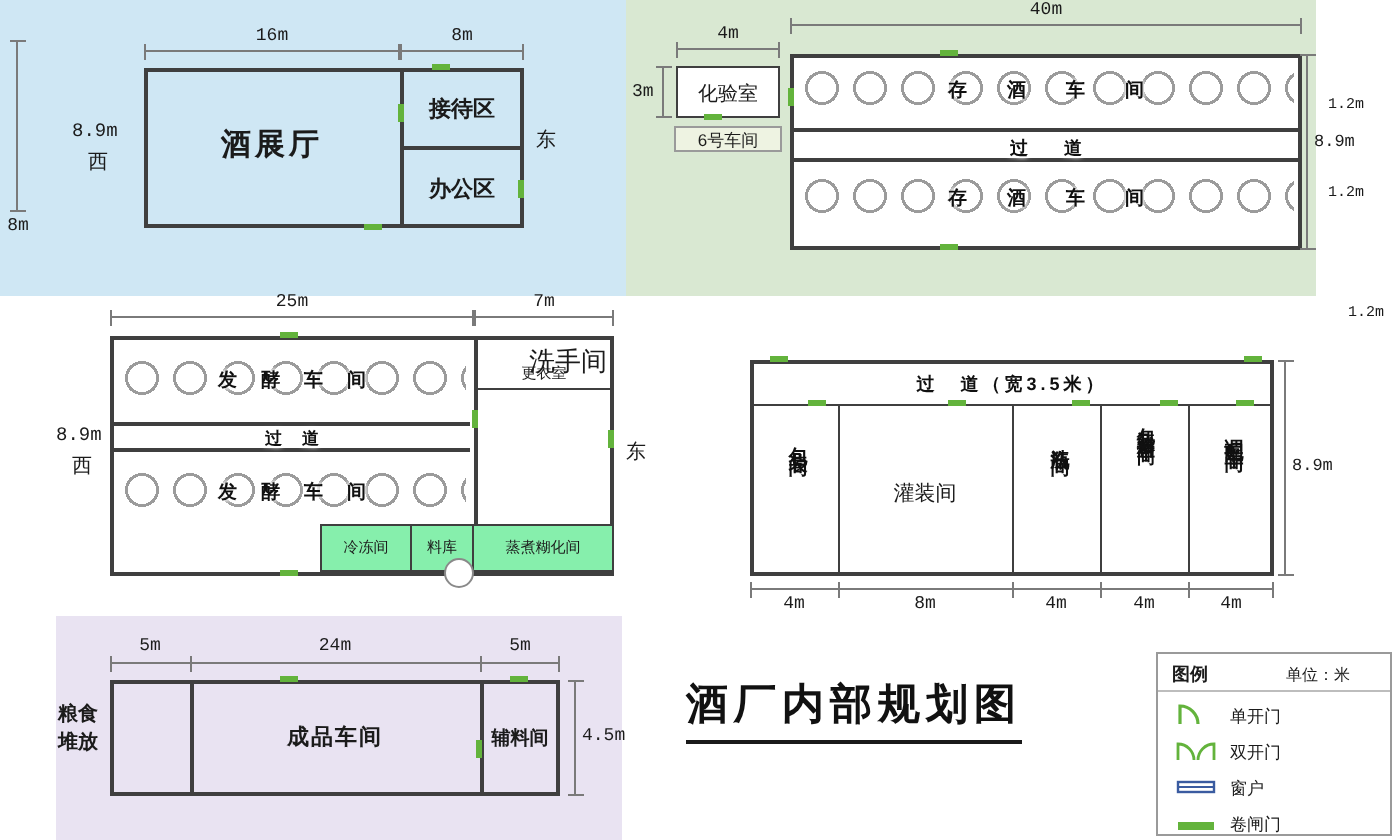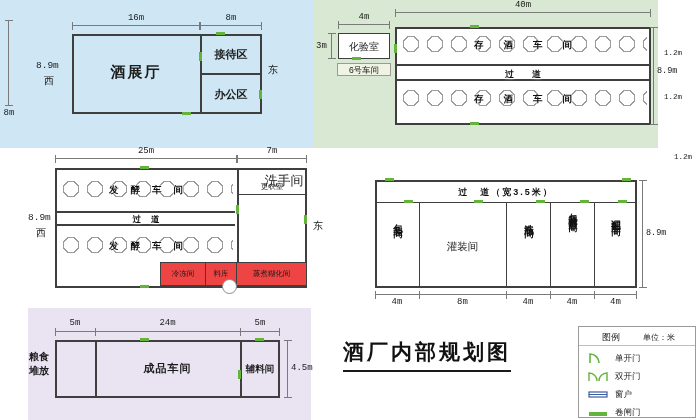--- a/index.html
+++ b/index.html
@@ -24,21 +24,21 @@
   .dimlab { position:absolute; font-size:9px; color:#1b1b1b; white-space:nowrap;font-family:Liberation Mono, monospace; }
   .circles { position:absolute; height:24px;
     background-image:radial-gradient(circle 9px at 12px 12px, transparent 0 7px, #9b9b9b 7px 8.5px, transparent 8.5px);
     background-size:24px 24px; background-repeat:repeat-x; }
   .rowlab { position:absolute; font-weight:bold; font-size:9.5px; color:#101010; white-space:nowrap; text-align:center;
     text-shadow:0 0 2px #fff,0 0 2px #fff,0 0 3px #fff; }
   .corridor { position:absolute; border-top:2px solid #3f3f3f; border-bottom:2px solid #3f3f3f; }
   .vtext { position:absolute; writing-mode:vertical-rl; text-orientation:upright; font-weight:bold; font-size:9.5px; letter-spacing:2px; color:#101010; white-space:nowrap; }
   .door-h { position:absolute; width:9px; height:3px; background:#63b33c; }
   .door-v { position:absolute; width:3px; height:9px; background:#63b33c; }
-  .smallroom { position:absolute; border:1.5px solid #3f3f3f; background:#ef4444; font-size:7.5px; color:#1b1b1b; display:flex; align-items:center; justify-content:center; white-space:nowrap; }
+  .smallroom { position:absolute; border:1.5px solid #3f3f3f; background:#86efac; font-size:7.5px; color:#1b1b1b; display:flex; align-items:center; justify-content:center; white-space:nowrap; }
   .stamp { position:absolute; width:15px; height:15px; border:1px solid #8a8a8a; border-radius:50%; background:#fff; }
   .title { position:absolute; font-size:21px; font-weight:bold; letter-spacing:3px; color:#111; border-bottom:2.5px solid #1a1a1a; padding-bottom:4px; white-space:nowrap; }
   .legend { position:absolute; border:1px solid #9a9a9a; background:#fff; }
   .legend-row { position:absolute; display:flex; align-items:center; gap:6px; }
   .legend-label { font-size:8.5px; color:#1b1b1b; white-space:nowrap; }
   .watermark { position:absolute; font-size:38px; font-weight:bold; color:#8d939c; opacity:0.16; letter-spacing:48px; white-space:nowrap; pointer-events:none; z-index:9; }
 </style>
 </head>
 <body>
 
@@ -169,21 +169,21 @@
   <div class="dimlab ctr" style="left:240px;top:318px;width:40px;">5m</div>
   <div class="dimv" style="left:287px;top:340px;height:58px;"></div>
   <div class="dimlab" style="left:291px;top:363px;">4.5m</div>
   <div class="door-h" style="left:140px;top:338px;"></div>
   <div class="door-h" style="left:255px;top:338px;"></div>
   <div class="door-v" style="left:238px;top:370px;"></div>
 
   <div class="title" style="left:343px;top:338px;">酒厂内部规划图</div>
 
   <div class="legend" style="left:578px;top:326px;width:118px;height:92px;">
-    <div class="lbl" style="left:23px;top:4px;font-size:9px;font-weight:normal;">图例</div>
+    <div class="lbl" style="left:7px;top:4px;font-size:9px;font-weight:bold;">图例</div>
     <div class="lbl" style="right:20px;top:5px;font-size:8px;">单位：米</div>
     <div style="position:absolute;left:0;top:18px;width:100%;border-top:1px solid #bdbdbd;"></div>
     <div class="legend-row" style="left:8px;top:23px;">
       <span><svg width="22" height="12">
             <path d="M3 11 V2 A9 9 0 0 1 12 11" stroke="#63b33c" stroke-width="1.6" fill="none"></path>
           </svg></span>
       <span class="legend-label">单开门</span>
     </div>
     <div class="legend-row" style="left:8px;top:41px;">
       <span><svg width="22" height="12">

